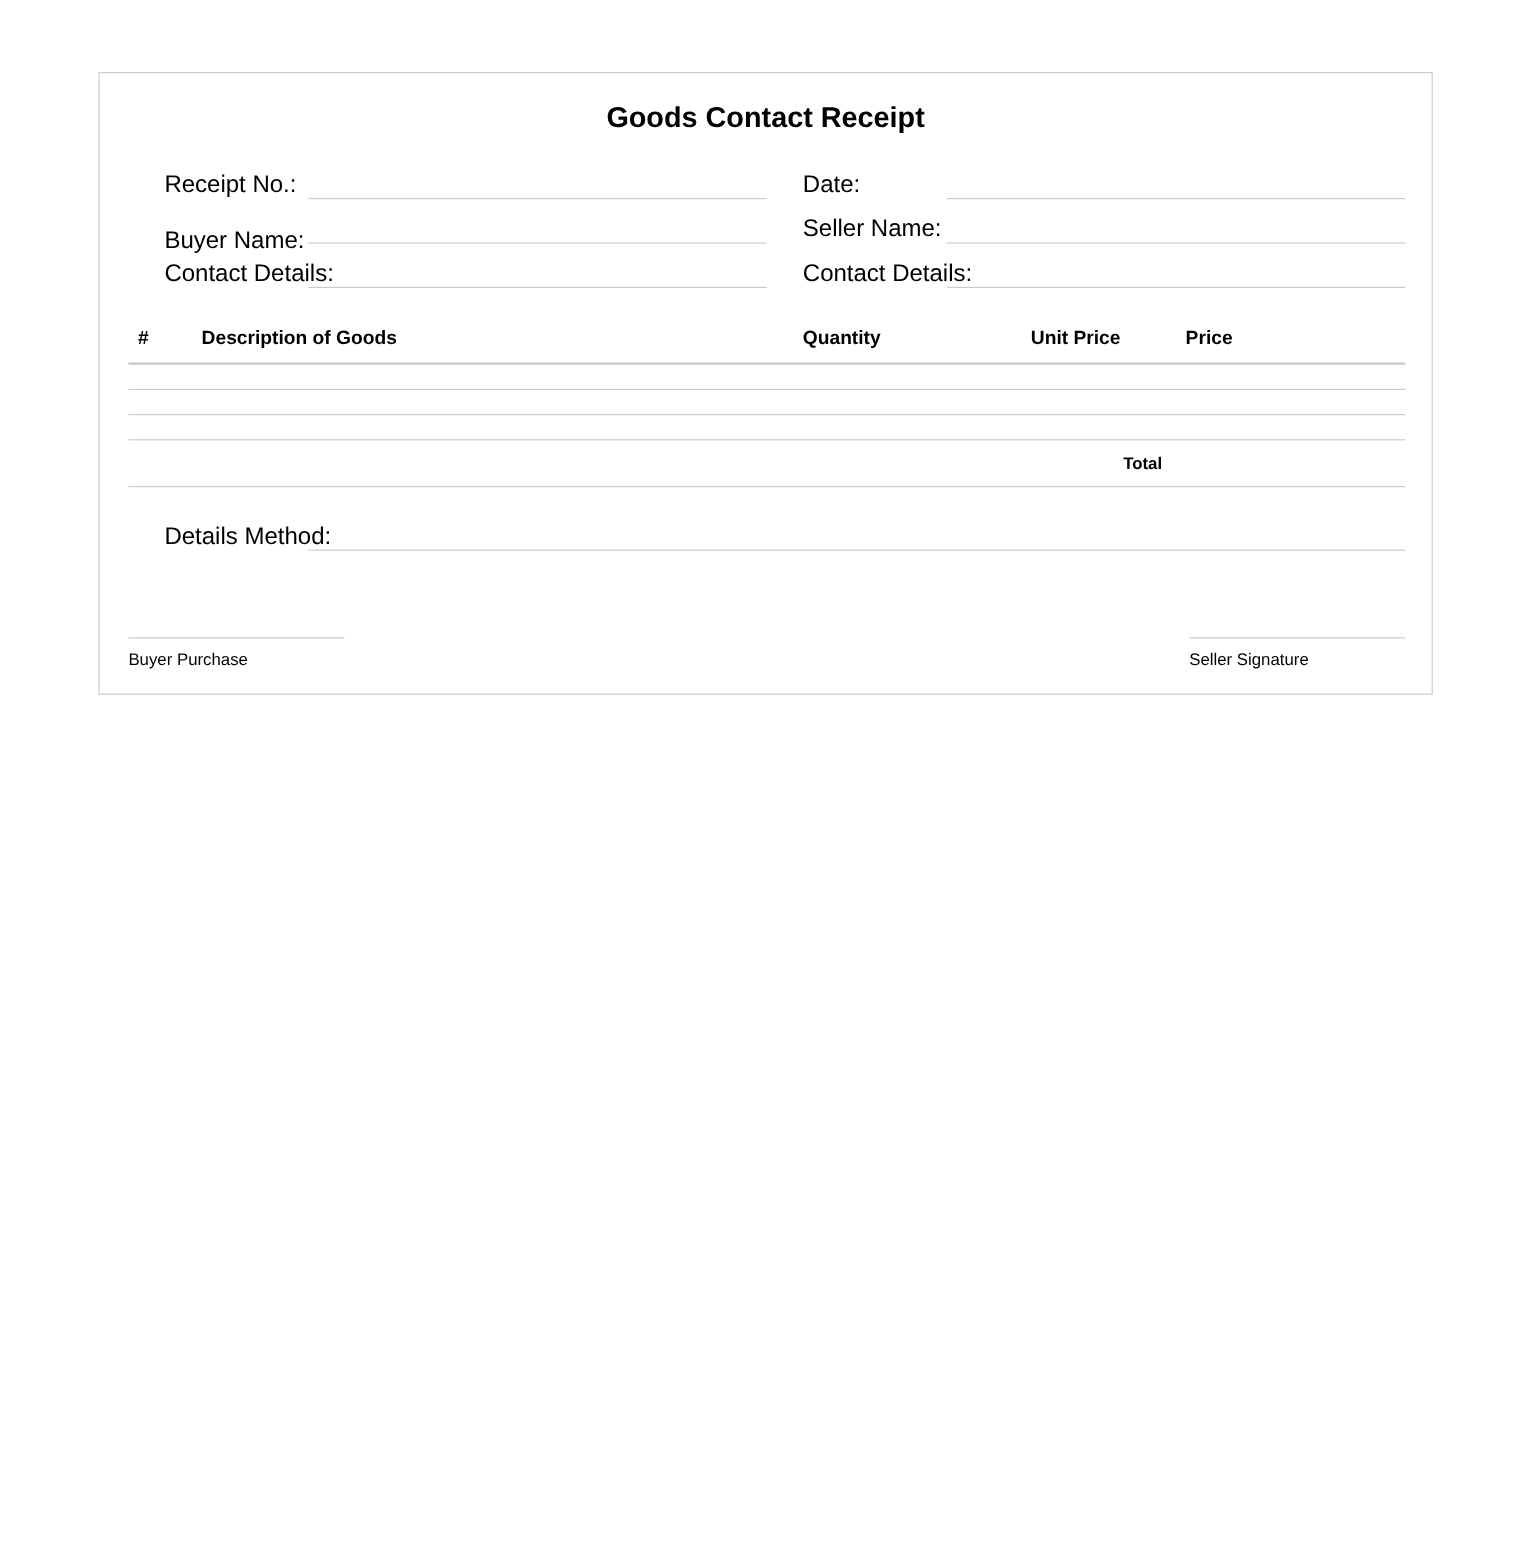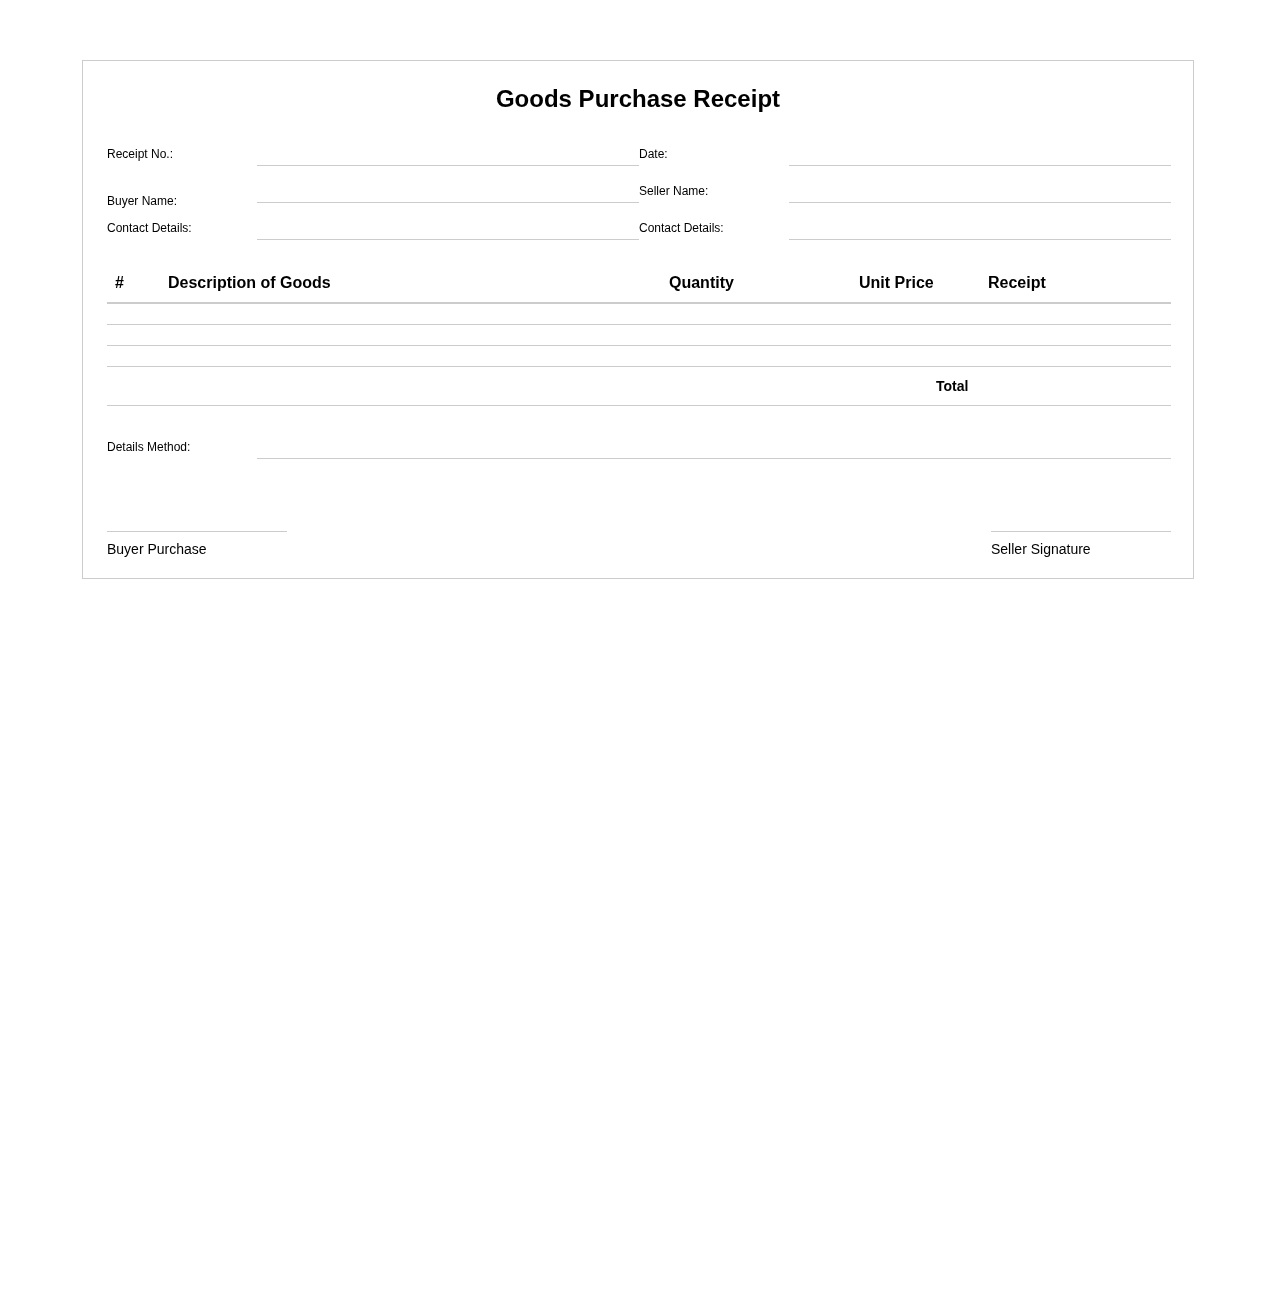--- a/index.html
+++ b/index.html
@@ -6,63 +6,63 @@
     body { width: 1278px; height: 1300px; position: relative; font-family: "Liberation Sans", sans-serif; color: #000; }
     .receipt {
       position: absolute; left: 82px; top: 60px; width: 1112px; height: 519px;
       border: 1px solid #cccccc; box-sizing: border-box; background: #fff;
     }
     .title {
       position: absolute; left: 0; right: 0; top: 24px; text-align: center;
       font-size: 24px; font-weight: bold; line-height: 28px;
     }
     .field-label {
-      position: absolute; font-size: 12px; line-height: 18px; white-space: nowrap;
+      position: absolute; font-size: 20px; line-height: 18px; white-space: nowrap; margin-left: 30px;
     }
     .field-line {
       position: absolute; height: 0; border-bottom: 1px solid #cccccc;
     }
     .th {
       position: absolute; top: 213px; font-size: 16px; font-weight: bold; line-height: 18px; white-space: nowrap;
     }
     .hline { position: absolute; left: 24px; width: 1064px; height: 0; }
     .hline.thick { border-bottom: 2px solid #cccccc; }
     .hline.thin { border-bottom: 1px solid #cccccc; }
     .total-label {
       position: absolute; top: 316px; left: 853px; font-size: 14px; font-weight: bold; line-height: 18px;
     }
     .sig-line { position: absolute; top: 470px; width: 180px; border-bottom: 1px solid #cccccc; }
     .sig-label { position: absolute; top: 480px; font-size: 14px; line-height: 16px; white-space: nowrap; }
   </style>
 </head>
 <body>
 
 <div class="receipt">
-  <div class="title">Goods Purchase Receipt</div>
+  <div class="title">Goods Contact Receipt</div>
 
   <div class="field-label" style="left:24px; top:84px;">Receipt No.:</div>
   <div class="field-line" style="left:174px; top:104px; width:382px;"></div>
   <div class="field-label" style="left:556px; top:84px;">Date:</div>
   <div class="field-line" style="left:706px; top:104px; width:382px;"></div>
 
   <div class="field-label" style="left:24px; top:131px;">Buyer Name:</div>
   <div class="field-line" style="left:174px; top:141px; width:382px;"></div>
   <div class="field-label" style="left:556px; top:121px;">Seller Name:</div>
   <div class="field-line" style="left:706px; top:141px; width:382px;"></div>
 
   <div class="field-label" style="left:24px; top:158px;">Contact Details:</div>
   <div class="field-line" style="left:174px; top:178px; width:382px;"></div>
   <div class="field-label" style="left:556px; top:158px;">Contact Details:</div>
   <div class="field-line" style="left:706px; top:178px; width:382px;"></div>
 
   <div class="th" style="left:32px;">#</div>
   <div class="th" style="left:85px;">Description of Goods</div>
   <div class="th" style="left:586px;">Quantity</div>
   <div class="th" style="left:776px;">Unit Price</div>
-  <div class="th" style="left:905px;">Receipt</div>
+  <div class="th" style="left:905px;">Price</div>
 
   <div class="hline thick" style="top:241px;"></div>
   <div class="hline thin" style="top:263px;"></div>
   <div class="hline thin" style="top:284px;"></div>
   <div class="hline thin" style="top:305px;"></div>
 
   <div class="total-label">Total</div>
   <div class="hline thin" style="top:344px;"></div>
 
   <div class="field-label" style="left:24px; top:377px;">Details Method:</div>

